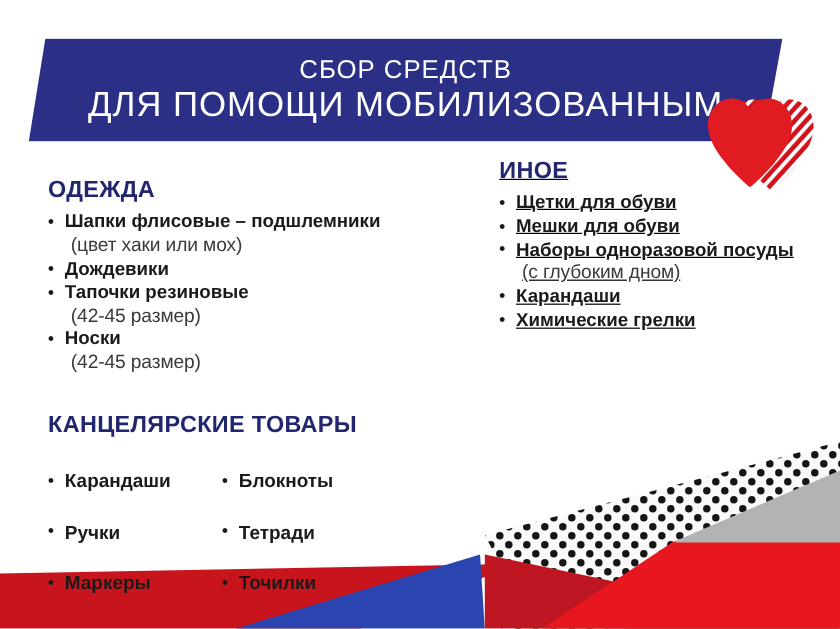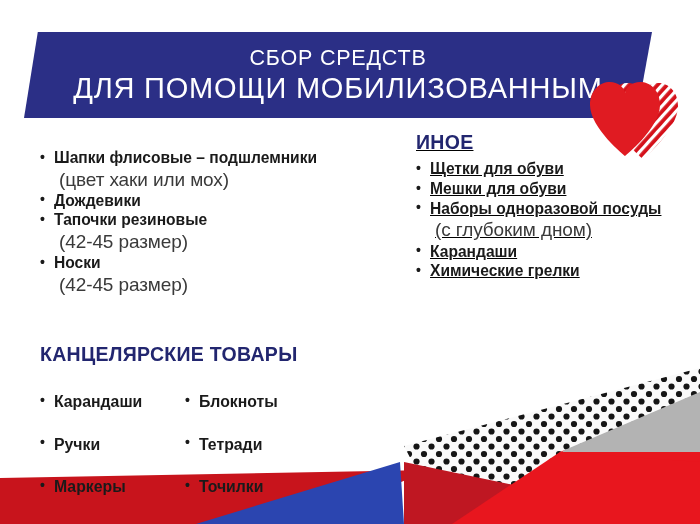--- a/index.html
+++ b/index.html
@@ -124,21 +124,21 @@
     top: -0.5px;
     font-size: 14px;
     line-height: 1.3;
     color: #1a1a1a;
   }
   .item-note {
     display: block;
     padding-left: 19px;
     color: #3a3a3a;
     font-weight: normal;
-    font-size: 19px;
+    font-size: 16px;
     line-height: 1.22;
     letter-spacing: -0.1px;
   }
 
   
   .grid-two {
     display: grid;
     grid-template-columns: 145px 1fr;
     column-gap: 0px;
     row-gap: 0px;
@@ -203,20 +203,21 @@
       </g>
 
       <path d="M39,82 C39,82 4,54 4,31 C4,16 14,8 24,8 C32,8 38,13 39,19
                C40,13 46,8 54,8 C64,8 74,16 74,31 C74,54 39,82 39,82 Z" fill="#e01b22"></path>
     </svg>
   </div>
 
   <div class="content">
 
     <section class="section" id="sec-clothing">
+      <h2 class="sec-title">ОДЕЖДА</h2>
       <ul class="items">
         <li>
           <span class="item-main">Шапки флисовые – подшлемники</span>
           <span class="item-note">(цвет хаки или мох)</span>
         </li>
         <li>
           <span class="item-main">Дождевики</span>
         </li>
         <li>
           <span class="item-main">Тапочки резиновые</span>

